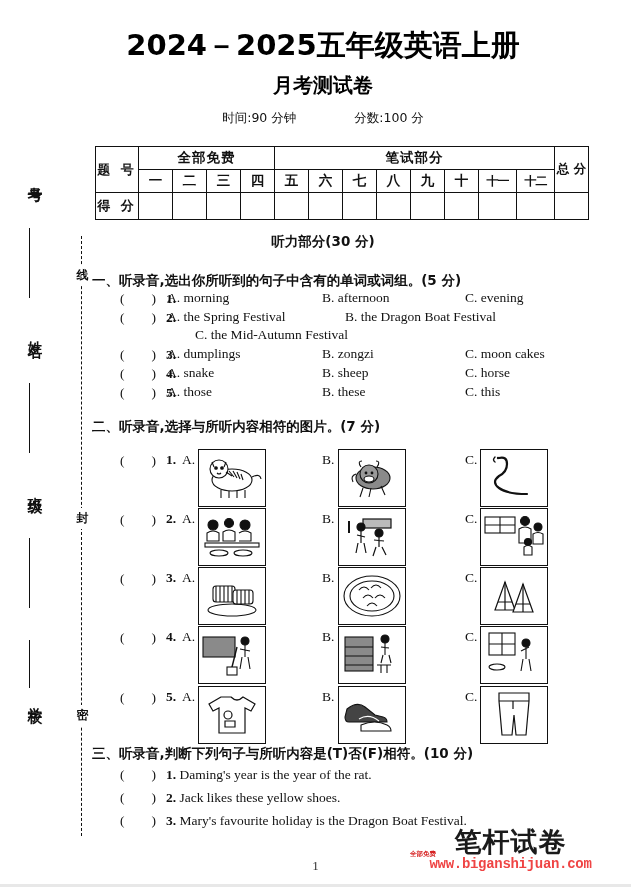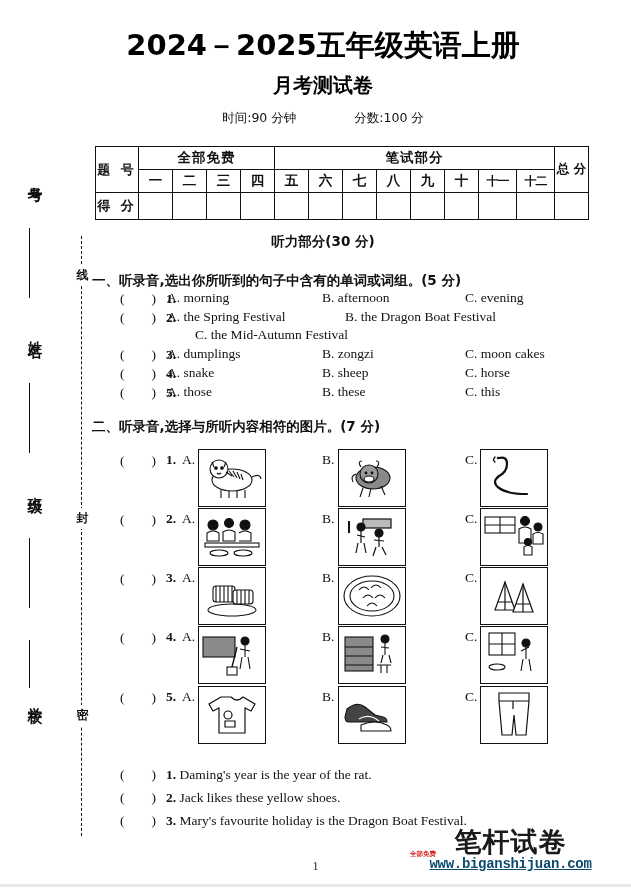--- a/index.html
+++ b/index.html
@@ -102,21 +102,21 @@
   .picbox svg{display:block;width:100%;height:100%;}
 
   
   .wm{position:absolute;left:398px;top:828px;width:225px;text-align:center;}
   .wm-cn{
     font-family:"DejaVu Sans", sans-serif;font-weight:700;font-size:27px;
     color:#1a1a1a;letter-spacing:1px;line-height:1;
   }
   .wm-url{
     font-family:"Liberation Mono", monospace;font-weight:700;font-size:14px;
-    color:#0c4a6e;letter-spacing:-0.3px;margin-top:1px;text-decoration:underline;
+    color:#ef4444;letter-spacing:-0.3px;margin-top:1px;
   }
   .wm-free{
     position:absolute;left:12px;top:22px;
     font-family:"DejaVu Sans", sans-serif;font-size:6.5px;font-weight:700;
     color:#d62222;letter-spacing:0px;
   }
   .pageno{
     position:absolute;left:0;top:858px;width:631px;text-align:center;
     font-family:"Liberation Serif", serif;font-size:13px;color:#333;
   }
@@ -432,20 +432,21 @@
     <div class="picbox" style="left:360px;">
       <svg viewBox="0 0 66 56">
           <g stroke="#111" stroke-width="1.2" fill="none">
         <path d="M18 6h30v8l-3 34h-10l-2-20-2 20H21l-3-34z" fill="#fff"></path>
         <path d="M18 14h30M32 14v8"></path>
       </g>
         </svg>
     </div>
   </div>
 
+  <div class="sec-title" style="top:745px;">三、听录音,判断下列句子与所听内容是(T)否(F)相符。(10 分)</div>
 
   <div class="q-line" style="top:766px;">
     <span class="paren">(　　)</span><span class="qn">1.</span>&nbsp;<span>Daming's year is the year of the rat.</span>
   </div>
   <div class="q-line" style="top:789px;">
     <span class="paren">(　　)</span><span class="qn">2.</span>&nbsp;<span>Jack likes these yellow shoes.</span>
   </div>
   <div class="q-line" style="top:812px;">
     <span class="paren">(　　)</span><span class="qn">3.</span>&nbsp;<span>Mary's favourite holiday is the Dragon Boat Festival.</span>
   </div>

